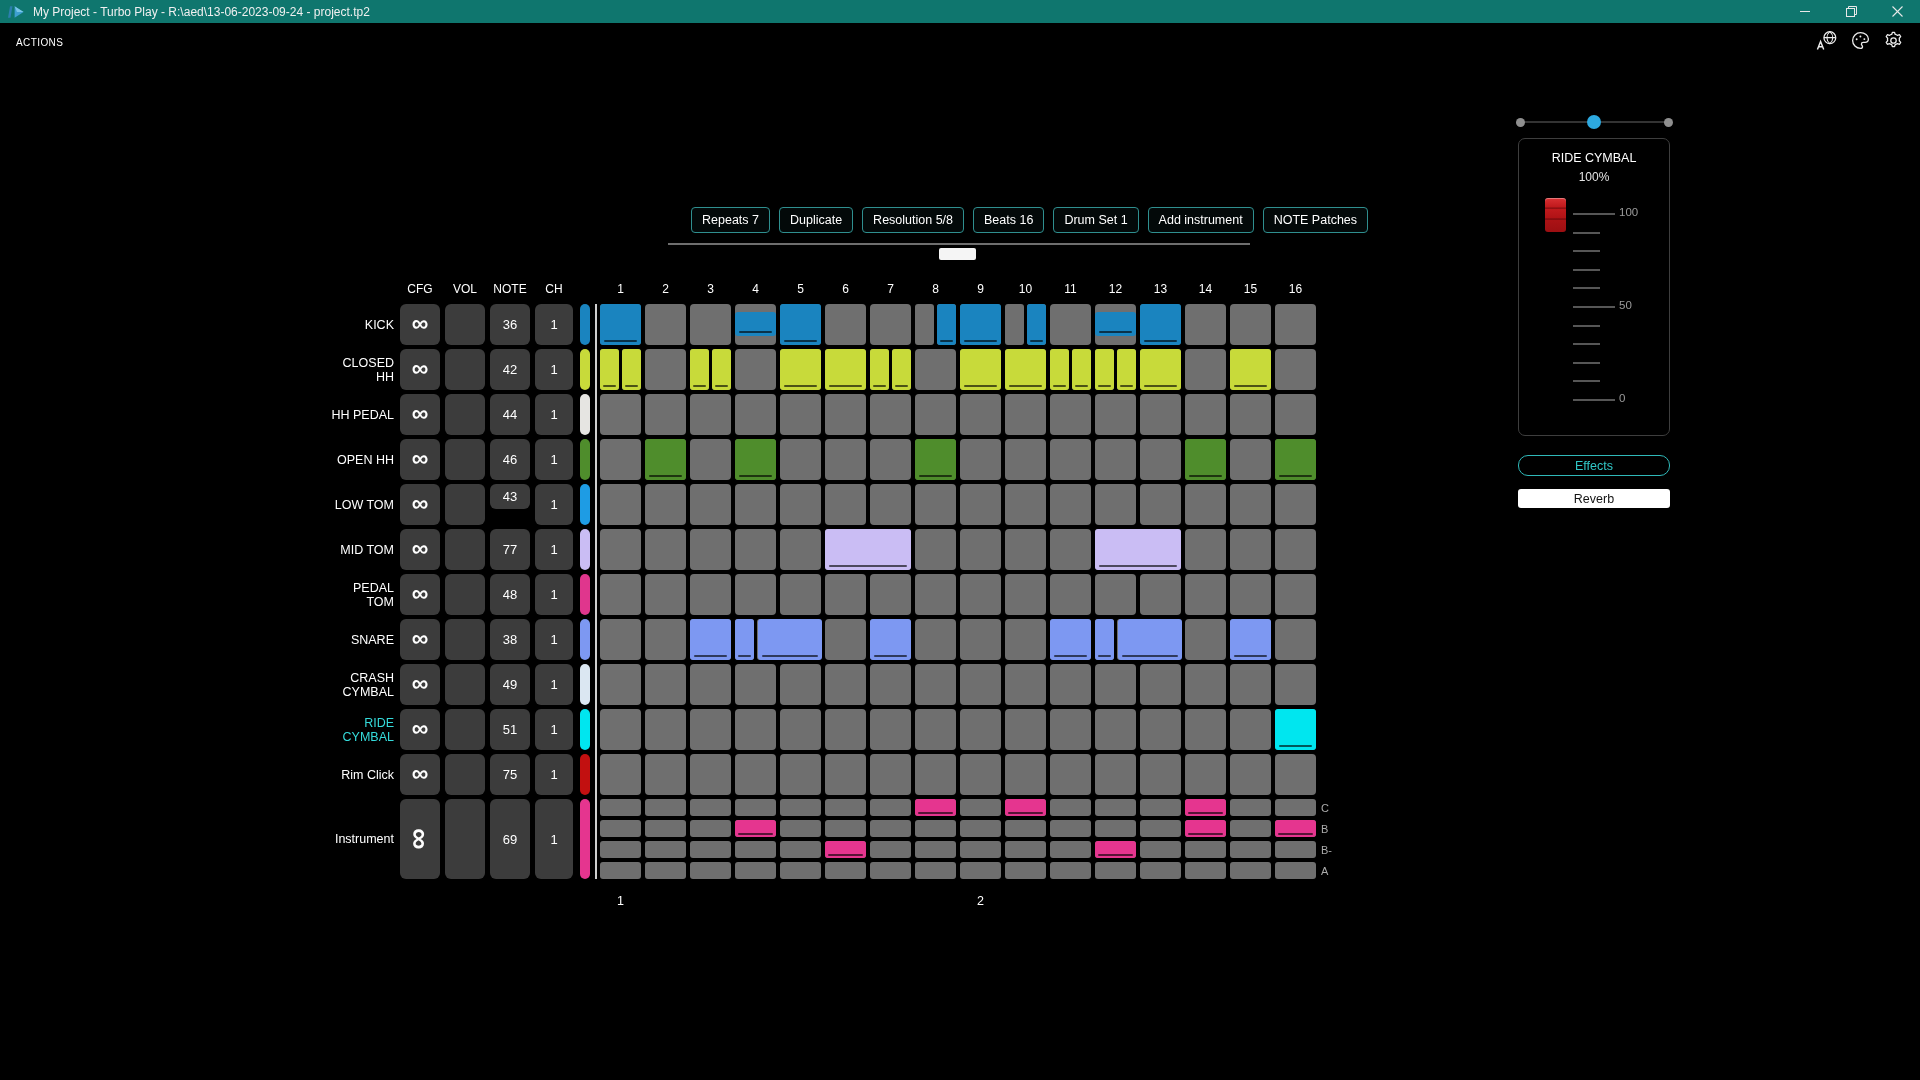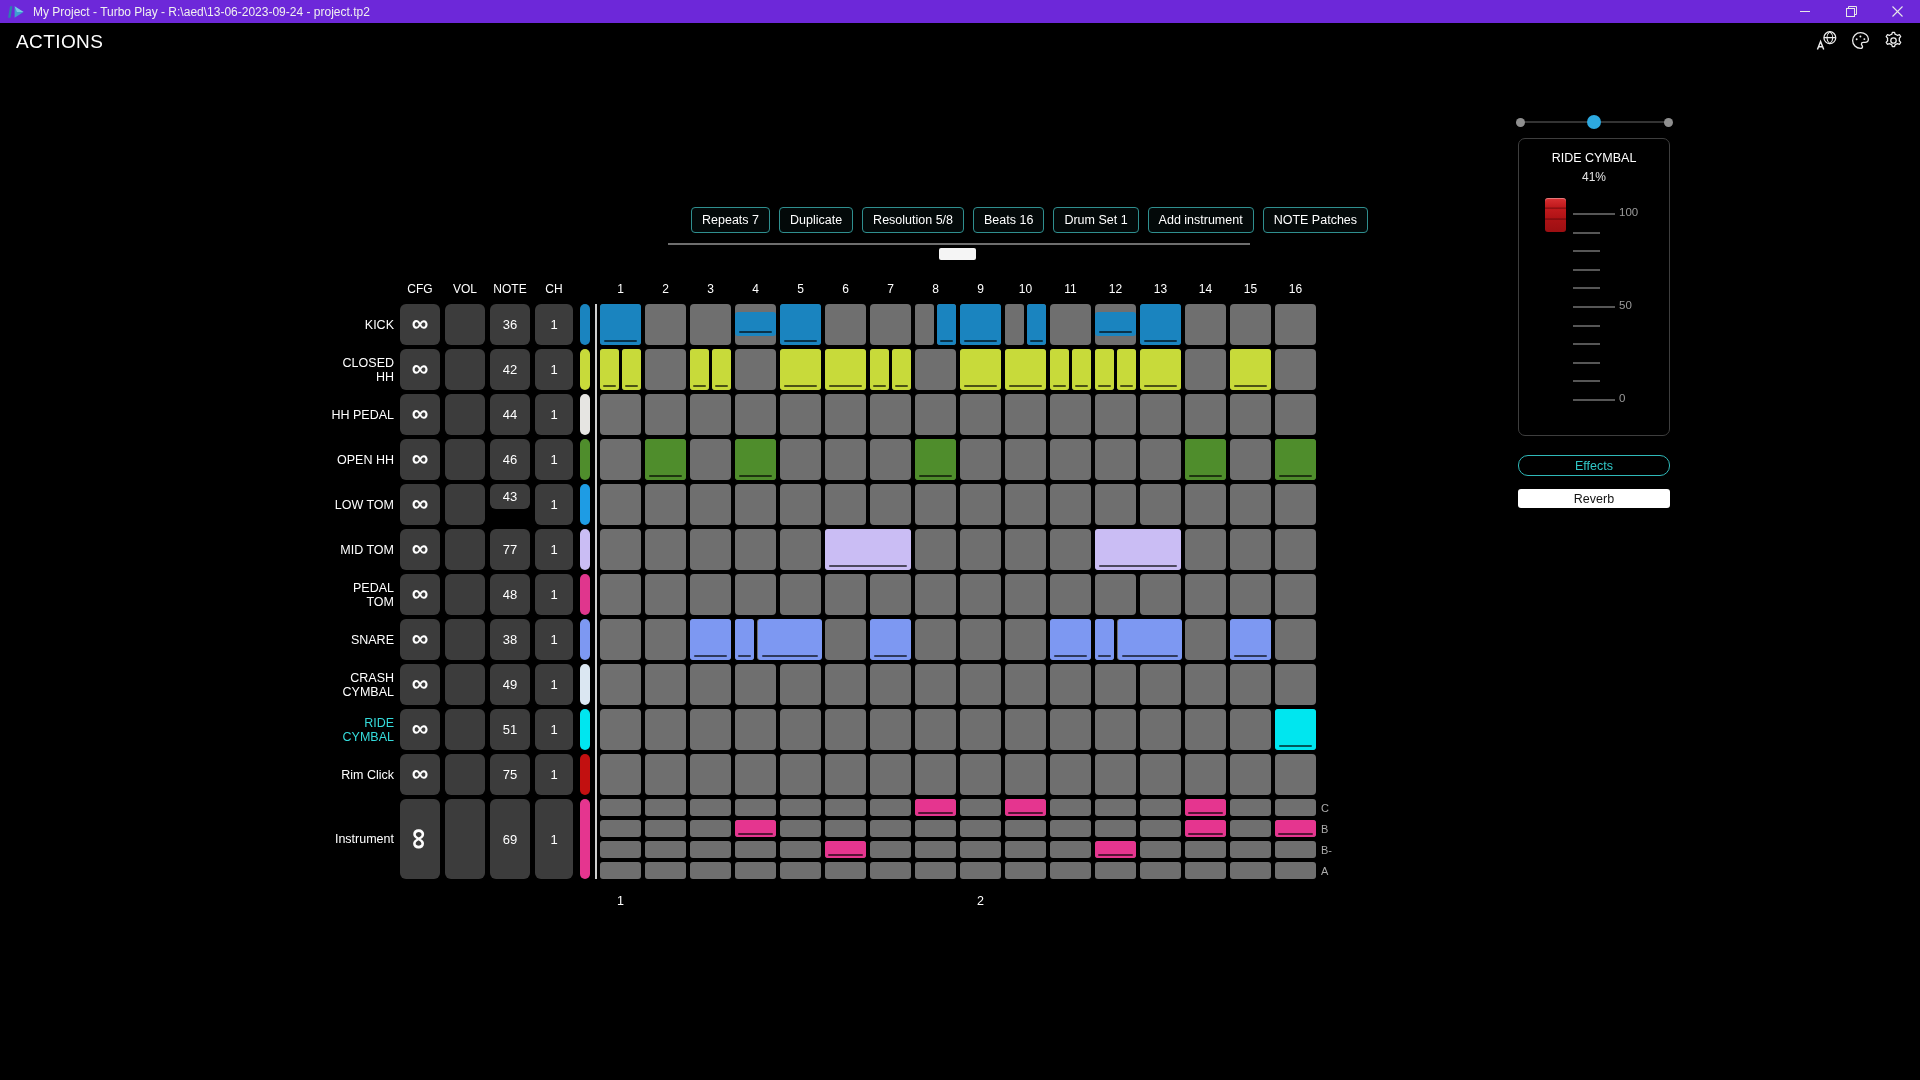--- a/index.html
+++ b/index.html
@@ -1,31 +1,31 @@
 <!DOCTYPE html>
 <html><head>
 <meta charset="utf-8">
 <style>
   html,body{margin:0;padding:0;background:#000;}
   body{width:1920px;height:1080px;overflow:hidden;position:relative;
        font-family:"Liberation Sans",sans-serif;color:#fff;-webkit-font-smoothing:antialiased;}
 
   
-  .titlebar{position:absolute;top:0;left:0;width:1920px;height:23px;background:#6d28d9;
+  .titlebar{position:absolute;top:0;left:0;width:1920px;height:23px;background:#0f766e;
             display:flex;align-items:center;}
   .appicon{margin-left:8px;display:flex;align-items:center;}
   .apptitle{margin-left:8px;font-size:12px;color:#f0f0f0;white-space:nowrap;}
   .winbtns{position:absolute;right:0;top:0;height:23px;display:flex;}
   .winbtn{width:46px;height:23px;display:flex;align-items:center;justify-content:center;}
 
   
   .menubar{position:absolute;top:23px;left:0;width:1920px;height:38px;background:#000;
            display:flex;align-items:center;justify-content:space-between;
            padding:0 16px;box-sizing:border-box;}
-  .actions{font-size:19px;letter-spacing:.4px;color:#fff;}
+  .actions{font-size:10px;letter-spacing:.4px;color:#fff;}
   .mbicons{display:flex;gap:12px;align-items:center;}
 
   
   .toolbar{position:absolute;left:691px;top:207px;display:flex;gap:9px;}
   .tbtn{border:1px solid #2f8f8f;border-radius:4px;background:#030909;color:#fff;
         font-size:12.5px;height:26px;padding:0 10px;display:flex;align-items:center;
         box-sizing:border-box;white-space:nowrap;}
   .tb-line{position:absolute;left:668px;top:243px;width:582px;height:2px;background:#6e6e6e;}
   .tb-thumb{position:absolute;left:939px;top:248px;width:37px;height:12px;background:#f5f5f5;border-radius:2px;}
 
@@ -565,21 +565,21 @@
     <div class="cell sub" style="left: 945px; top: 580px; width: 41px; height: 17px;"></div>
     <div class="pitch" style="left: 991px; top: 580px; height: 17px;">A</div>
     <div class="barnum" style="left: 270px; top: 612px; width: 41px;">1</div>
     <div class="barnum" style="left: 630px; top: 612px; width: 41px;">2</div>
   </div>
 
 <div id="rpanel">
   <div class="stepline"></div>
   <div class="volpanel">
     <div class="vp-title">RIDE CYMBAL</div>
-    <div class="vp-pct">41%</div>
+    <div class="vp-pct">100%</div>
     <div class="fader"></div>
   <div class="tick" style="top: 74px; width: 42px;"></div>
       <div class="ticklabel" style="top: 67px;">100</div>
       <div class="tick" style="top: 93px; width: 27px;"></div>
       <div class="tick" style="top: 111px; width: 27px;"></div>
       <div class="tick" style="top: 130px; width: 27px;"></div>
       <div class="tick" style="top: 148px; width: 27px;"></div>
       <div class="tick" style="top: 167px; width: 42px;"></div>
       <div class="ticklabel" style="top: 160px;">50</div>
       <div class="tick" style="top: 186px; width: 27px;"></div>

